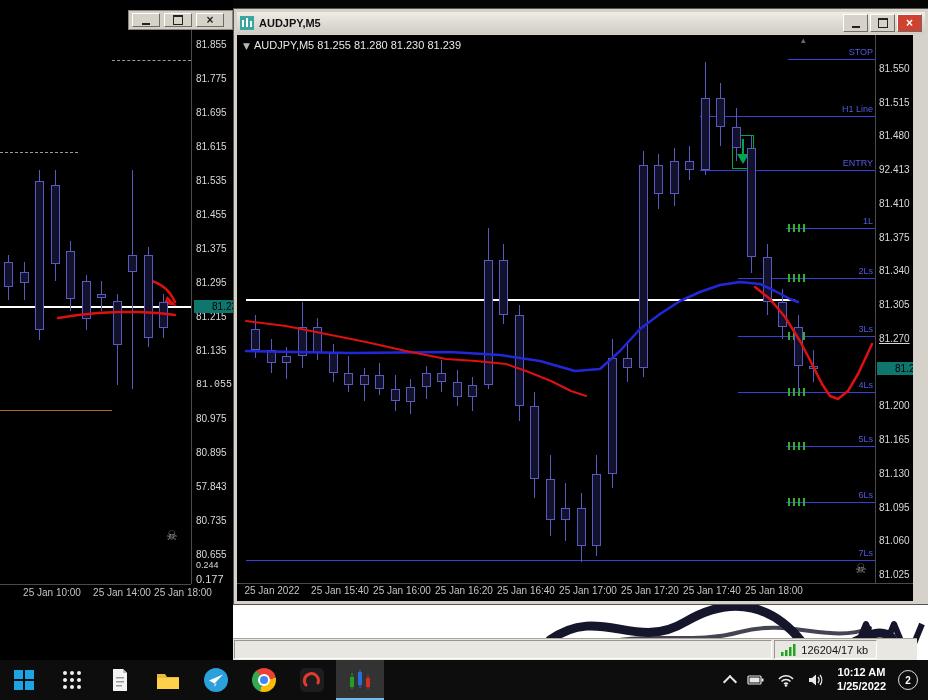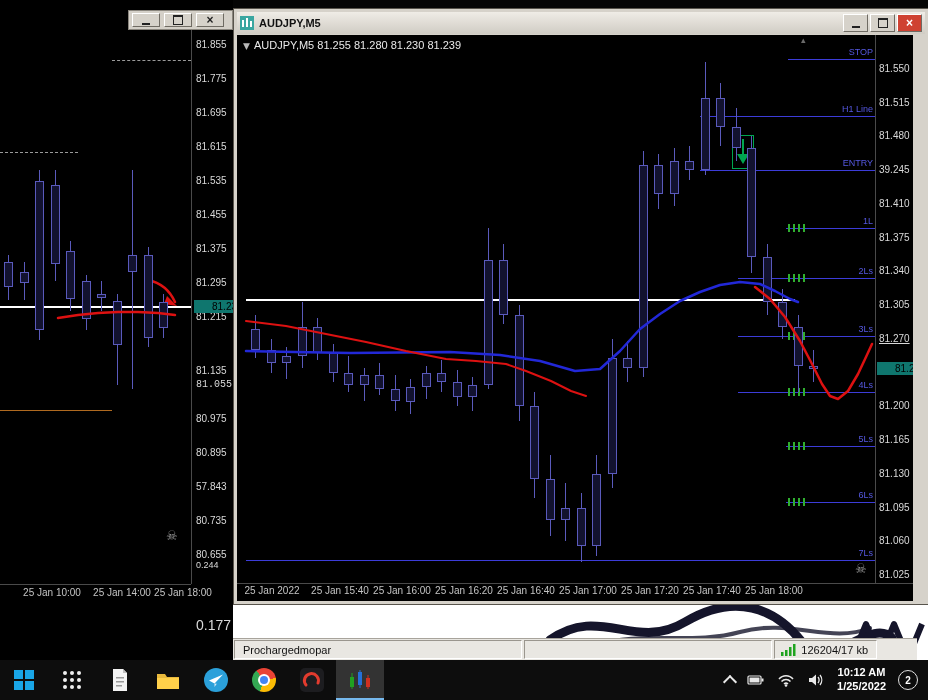--- a/index.html
+++ b/index.html
@@ -153,33 +153,33 @@
       </svg>
       <div class="scale-label" style="left: 196px; top: 39px;">81.855</div>
       <div class="scale-label" style="left: 196px; top: 73px;">81.775</div>
       <div class="scale-label" style="left: 196px; top: 107px;">81.695</div>
       <div class="scale-label" style="left: 196px; top: 141px;">81.615</div>
       <div class="scale-label" style="left: 196px; top: 175px;">81.535</div>
       <div class="scale-label" style="left: 196px; top: 209px;">81.455</div>
       <div class="scale-label" style="left: 196px; top: 243px;">81.375</div>
       <div class="scale-label" style="left: 196px; top: 277px;">81.295</div>
       <div class="scale-label" style="left: 196px; top: 311px;">81.215</div>
-      <div class="scale-label" style="left: 196px; top: 345px; margin-top: 20px;">81.135</div>
+      <div class="scale-label" style="left: 196px; top: 345px;">81.135</div>
       <div class="scale-label" style="left: 196px; top: 379px; font-family: Liberation Mono, monospace;">81.055</div>
       <div class="scale-label" style="left: 196px; top: 413px; text-align: center;">80.975</div>
       <div class="scale-label" style="left: 196px; top: 447px;">80.895</div>
       <div class="scale-label" style="left: 196px; top: 481px;">57.843</div>
       <div class="scale-label" style="left: 196px; top: 515px;">80.735</div>
       <div class="scale-label" style="left: 196px; top: 549px;">80.655</div>
       <div class="price-tag" style="left: 194px; top: 299.8px;">81.239</div>
       <div class="tlabel" style="left: 52px; top: 587px;">25 Jan 10:00</div>
       <div class="tlabel" style="left: 122px; top: 587px;">25 Jan 14:00</div>
       <div class="tlabel" style="left: 183px; top: 587px;">25 Jan 18:00</div>
       <div class="scale-label" style="left: 196px; top: 560px; font-size: 9px;">0.244</div>
-      <div class="scale-label" style="left: 196px; top: 573px; font-size: 14px; margin-top: 44px;">0.177</div>
+      <div class="scale-label" style="left: 196px; top: 573px; font-size: 11px;">0.177</div>
     </div>
 
   <div class="main-window">
     <div class="mw-titlebar">
       <svg width="14" height="14">
         <rect x="0" y="0" width="14" height="14" fill="#3aa6a0"></rect>
         <rect x="2" y="4" width="2" height="7" fill="#fff"></rect>
         <rect x="6" y="2" width="2" height="9" fill="#fff"></rect>
         <rect x="10" y="5" width="2" height="6" fill="#fff"></rect>
       </svg>
@@ -324,21 +324,21 @@
         </svg>
         <svg class="plsvg">
           <polyline points="9,286 49,291 89,299 129,307 169,316 209,324 239,326 269,329 289,336 314,346 334,356 349,361" fill="none" stroke="#dd1111" stroke-width="2" stroke-linejoin="round" stroke-linecap="round"></polyline>
         </svg>
         <svg class="plsvg">
           <polyline points="518,252 533,264 548,282 563,306 575,329 585,349 593,361 601,364 611,356 621,339 629,322 635,309" fill="none" stroke="#dd1111" stroke-width="2.5" stroke-linejoin="round" stroke-linecap="round"></polyline>
         </svg>
         <div class="scale-label" style="left: 642px; top: 28px;">81.550</div>
         <div class="scale-label" style="left: 642px; top: 61.733px;">81.515</div>
         <div class="scale-label" style="left: 642px; top: 95.466px;">81.480</div>
-        <div class="scale-label" style="left: 642px; top: 129.199px;">39.245</div>
+        <div class="scale-label" style="left: 642px; top: 129.199px;">92.413</div>
         <div class="scale-label" style="left: 642px; top: 162.932px;">81.410</div>
         <div class="scale-label" style="left: 642px; top: 196.665px;">81.375</div>
         <div class="scale-label" style="left: 642px; top: 230.398px;">81.340</div>
         <div class="scale-label" style="left: 642px; top: 264.131px;">81.305</div>
         <div class="scale-label" style="left: 642px; top: 297.864px; text-decoration: underline;">81.270</div>
         <div class="scale-label" style="left: 642px; top: 365.33px;">81.200</div>
         <div class="scale-label" style="left: 642px; top: 399.063px;">81.165</div>
         <div class="scale-label" style="left: 642px; top: 432.796px;">81.130</div>
         <div class="scale-label" style="left: 642px; top: 466.529px;">81.095</div>
         <div class="scale-label" style="left: 642px; top: 500.262px;">81.060</div>
@@ -350,21 +350,20 @@
         <div class="tlabel" style="left: 227px; top: 550px;">25 Jan 16:20</div>
         <div class="tlabel" style="left: 289px; top: 550px;">25 Jan 16:40</div>
         <div class="tlabel" style="left: 351px; top: 550px;">25 Jan 17:00</div>
         <div class="tlabel" style="left: 413px; top: 550px;">25 Jan 17:20</div>
         <div class="tlabel" style="left: 475px; top: 550px;">25 Jan 17:40</div>
         <div class="tlabel" style="left: 537px; top: 550px;">25 Jan 18:00</div>
       </div>
   </div>
 
   <div class="status-bar">
-    <div class="sb-cell sb-profile">Prochargedmopar</div>
     <div class="sb-fill"></div>
     <div class="sb-conn">
       <svg width="16" height="12">
         <rect x="0" y="8" width="2.5" height="4" fill="#1fa41f"></rect>
         <rect x="4" y="6" width="2.5" height="6" fill="#1fa41f"></rect>
         <rect x="8" y="3" width="2.5" height="9" fill="#1fa41f"></rect>
         <rect x="12" y="0" width="2.5" height="12" fill="#1fa41f"></rect>
       </svg>
       <span>126204/17 kb</span>
     </div>

